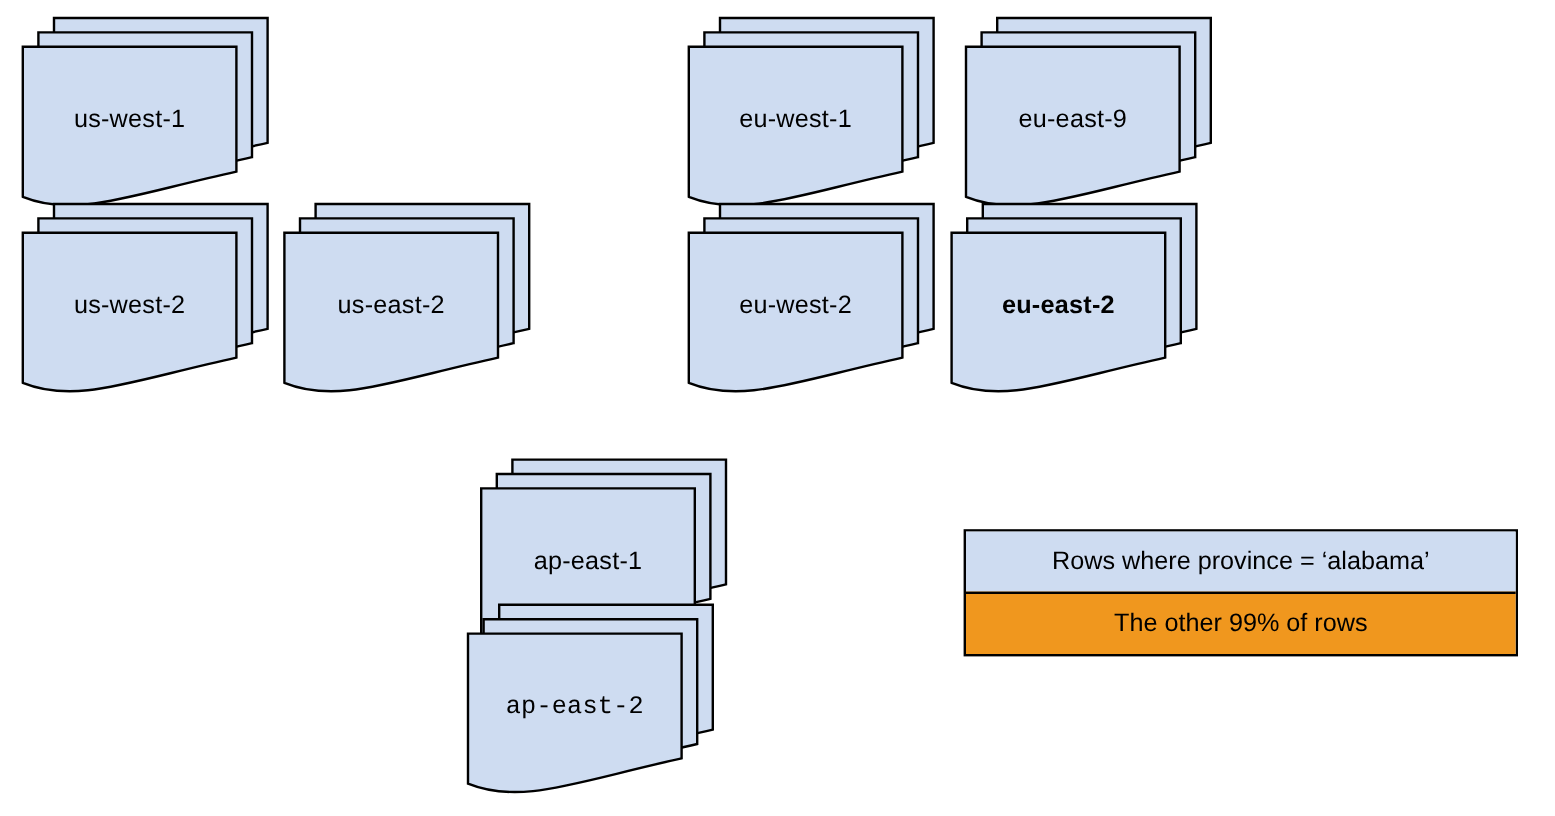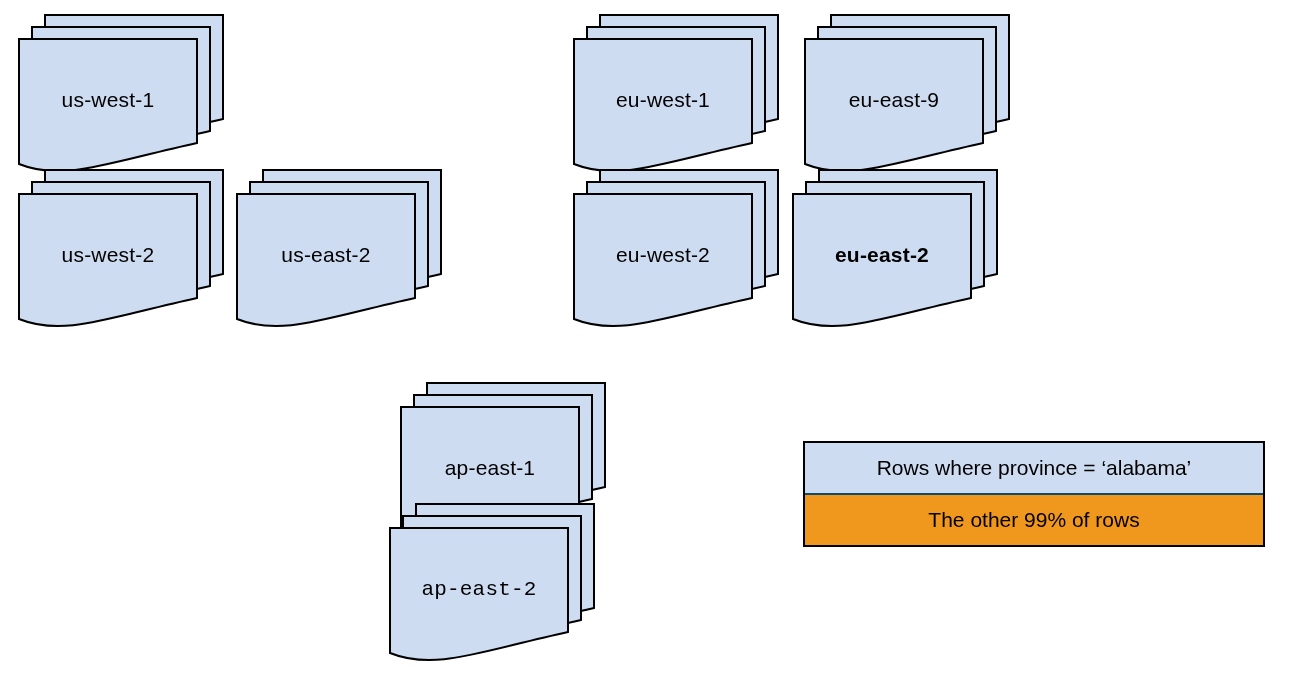--- a/index.html
+++ b/index.html
@@ -63,21 +63,21 @@
   .legend-row {
     flex: 1;
     background: var(--fill, #cedcf1);
     display: flex;
     align-items: center;
     justify-content: center;
     font-size: 21px;
     color: #000000;
   }
   .legend-row + .legend-row {
-    border-top: 2px solid #0c4a6e;
+    border-top: 2px solid #000000;
   }
 </style>
 </head>
 <body>
 
 <div class="canvas">
 
   <div class="stack" style="left: 19px; top: 15px; --fill: #cedcf1;">
     <svg class="sheet s-back" viewBox="0 0 178 130" preserveAspectRatio="none">
         <path d="M0,0 H178 V104 C89,123.5 44.5,143 0,125 Z"></path>

